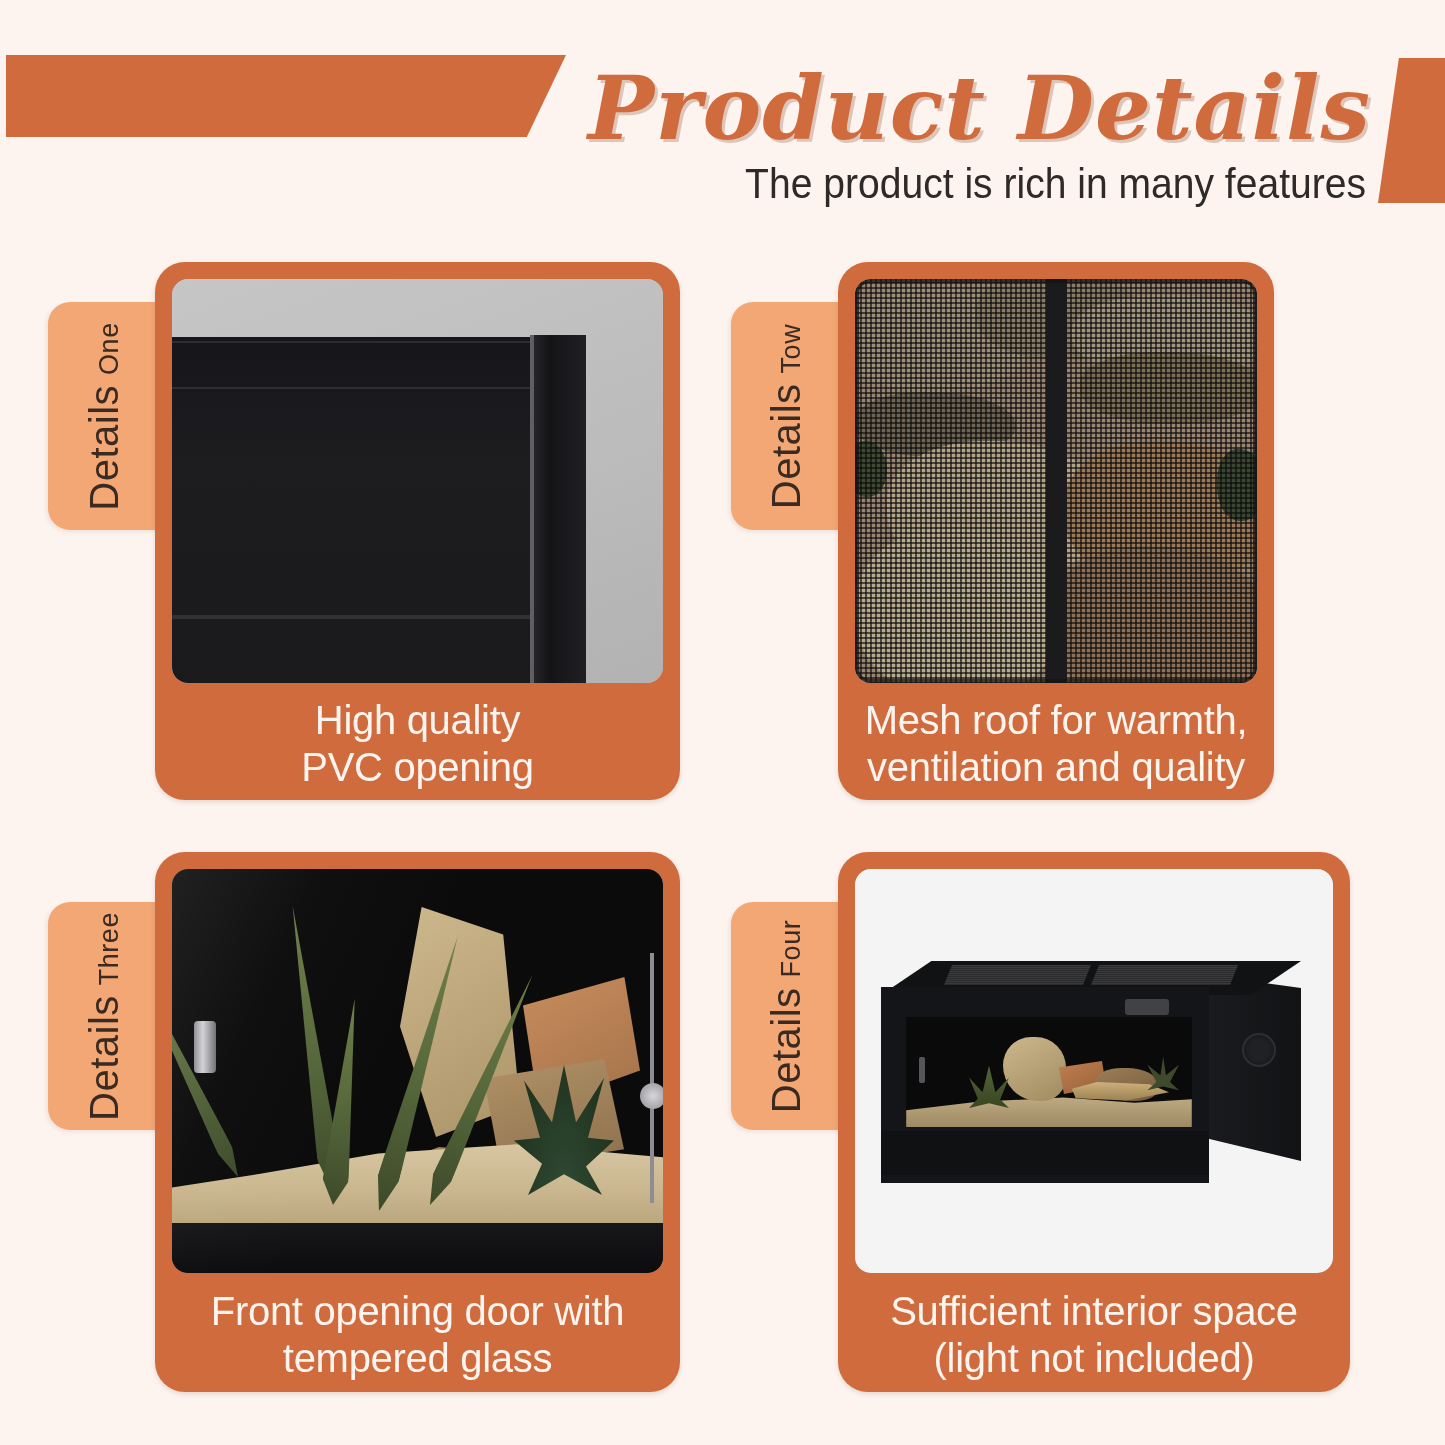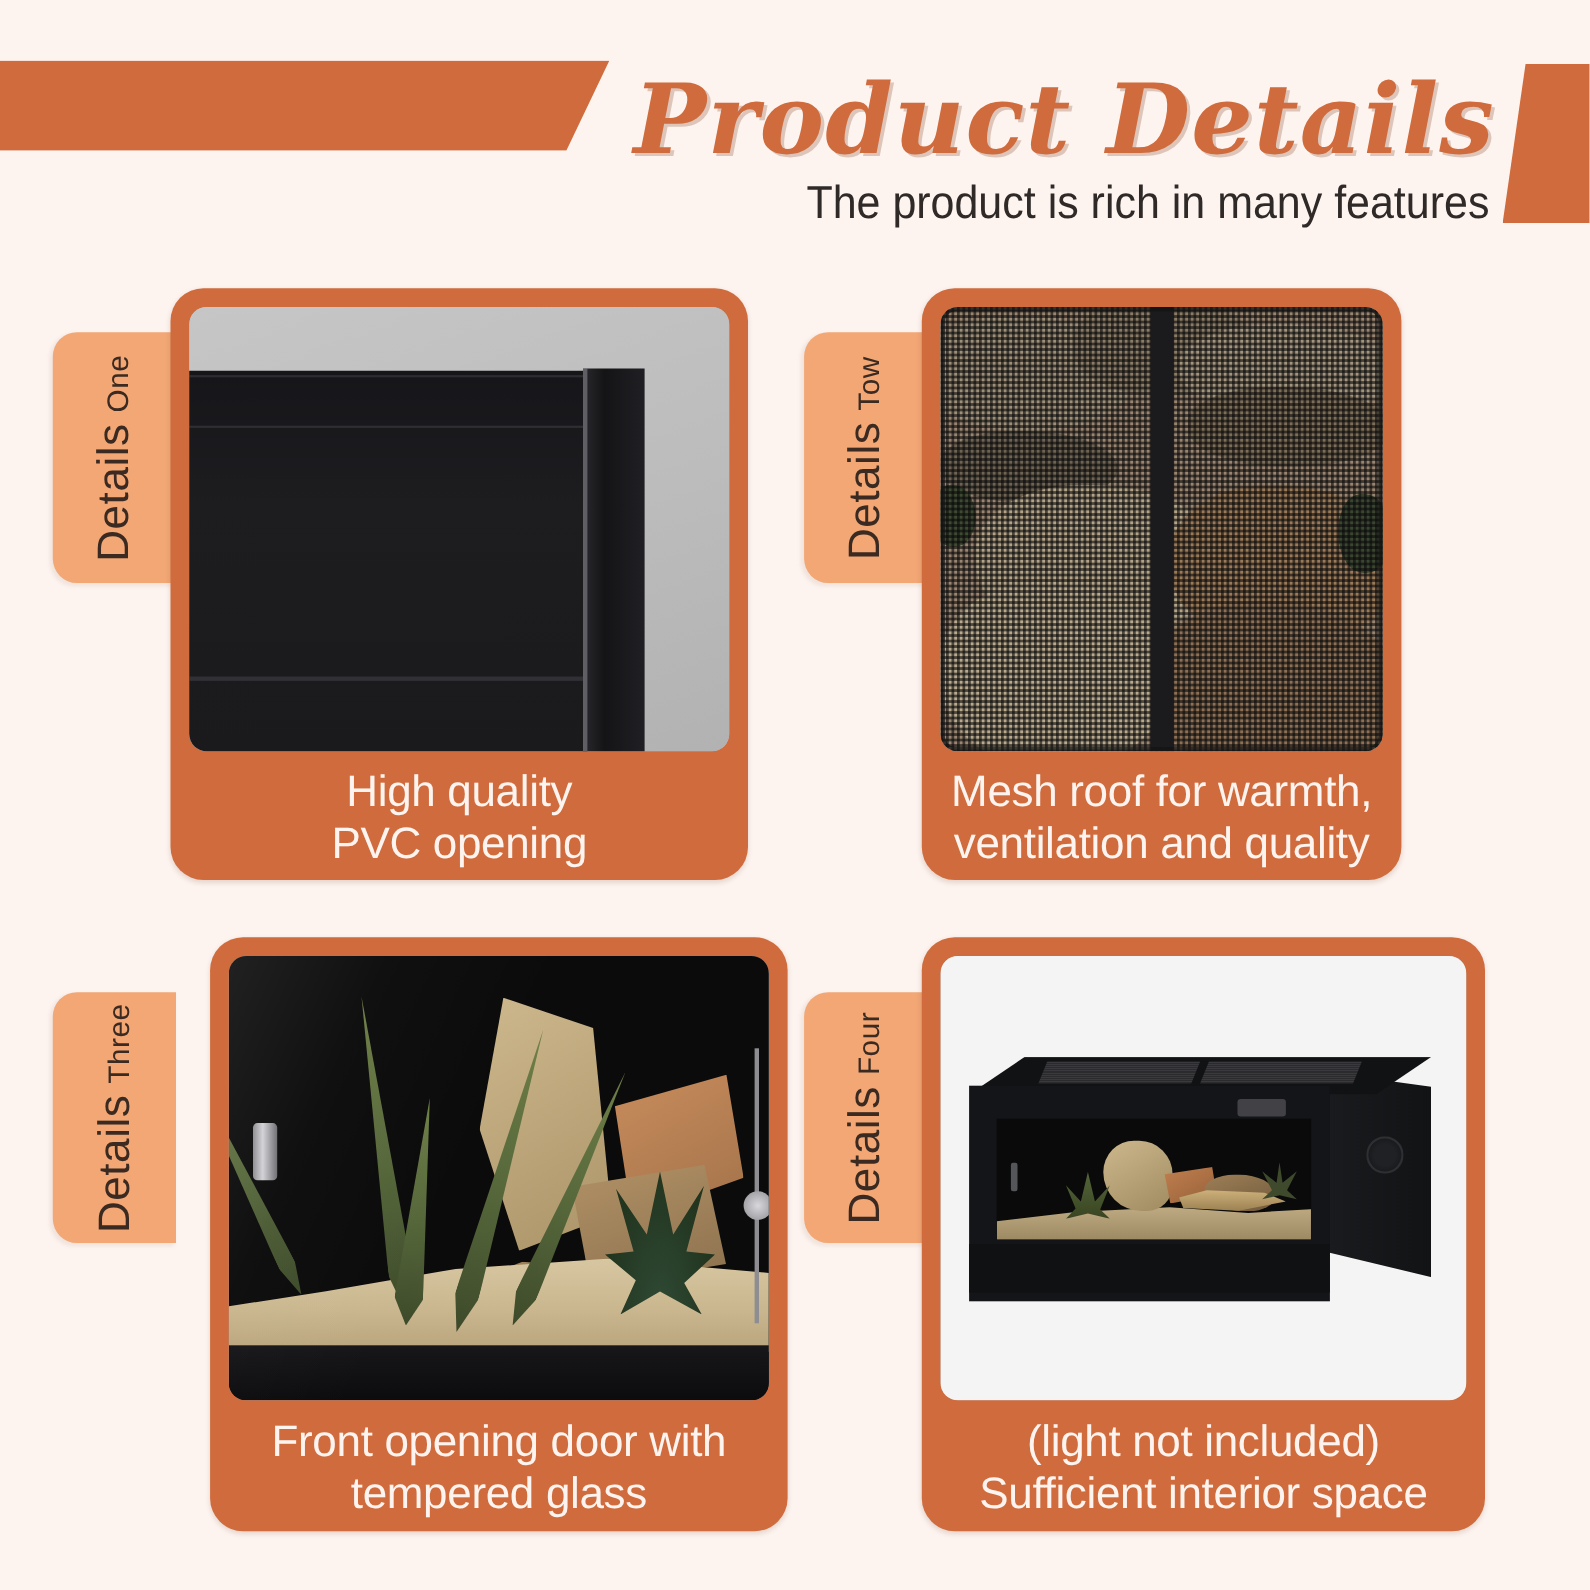--- a/index.html
+++ b/index.html
@@ -11,21 +11,21 @@
     height: 1445px;
     background: #fdf4f0;
     font-family: "Liberation Sans", sans-serif;
     overflow: hidden;
     position: relative;
   }
 
   
   #header {
     position: absolute;
-    left: 4px; top: 0;
+    left: 16px; top: 0;
     width: 1236px; height: 235px;
   }
   .banner-left {
     position: absolute;
     left: -10px; top: 55px;
     width: 560px; height: 82px;
     background: #cf6b3c;
     clip-path: polygon(0 0, 100% 0, 93% 100%, 0 100%);
   }
   .banner-right {
@@ -64,21 +64,21 @@
 
   
   .card {
     position: absolute;
     background: #cf6b3c;
     border-radius: 30px;
     box-shadow: 0 2px 5px rgba(120,70,45,0.18);
   }
   .card.c1 { left: 155px;  top: 262px;  width: 525px; height: 538px; }
   .card.c2 { left: 838px;  top: 262px;  width: 436px; height: 538px; }
-  .card.c3 { left: 155px;  top: 852px;  width: 525px; height: 540px; margin-left: 36px; }
+  .card.c3 { left: 155px;  top: 852px;  width: 525px; height: 540px; }
   .card.c4 { left: 838px;  top: 852px;  width: 512px; height: 540px; }
 
   .photo {
     position: absolute;
     left: 17px; top: 17px;
     right: 17px;
     height: 404px;
     border-radius: 16px;
     overflow: hidden;
     background: #b9b9b9;
@@ -397,16 +397,16 @@
           <div class="rock3" style="left:58%;top:58%;width:34%;height:18%;background:linear-gradient(180deg,#cfb27d,#9c8251);clip-path:polygon(0 40%,26% 6%,80% 18%,100% 58%,56% 100%,4% 88%)"></div>
           <div class="rock3" style="left:22%;top:44%;width:14%;height:42%;background:linear-gradient(180deg,#55663a,#36421f);clip-path:polygon(50% 0,66% 58%,100% 26%,78% 74%,100% 92%,50% 82%,0 92%,22% 72%,0 26%,34% 58%)"></div>
           <div class="rock3" style="left:84%;top:36%;width:12%;height:34%;background:#3f4a2d;clip-path:polygon(50% 0,58% 50%,96% 22%,70% 68%,96% 90%,50% 80%,4% 90%,30% 68%,4% 22%,42% 50%)"></div>
         </div>
         <div class="enc-base"></div>
         <div class="enc-handle"></div>
       </div>
     </div>
   </div>
   <div class="caption">
+    <span>Sufficient interior space</span>
     <span>(light not included)</span>
-    <span>Sufficient interior space</span>
   </div>
 </div>
 
 </body></html>

